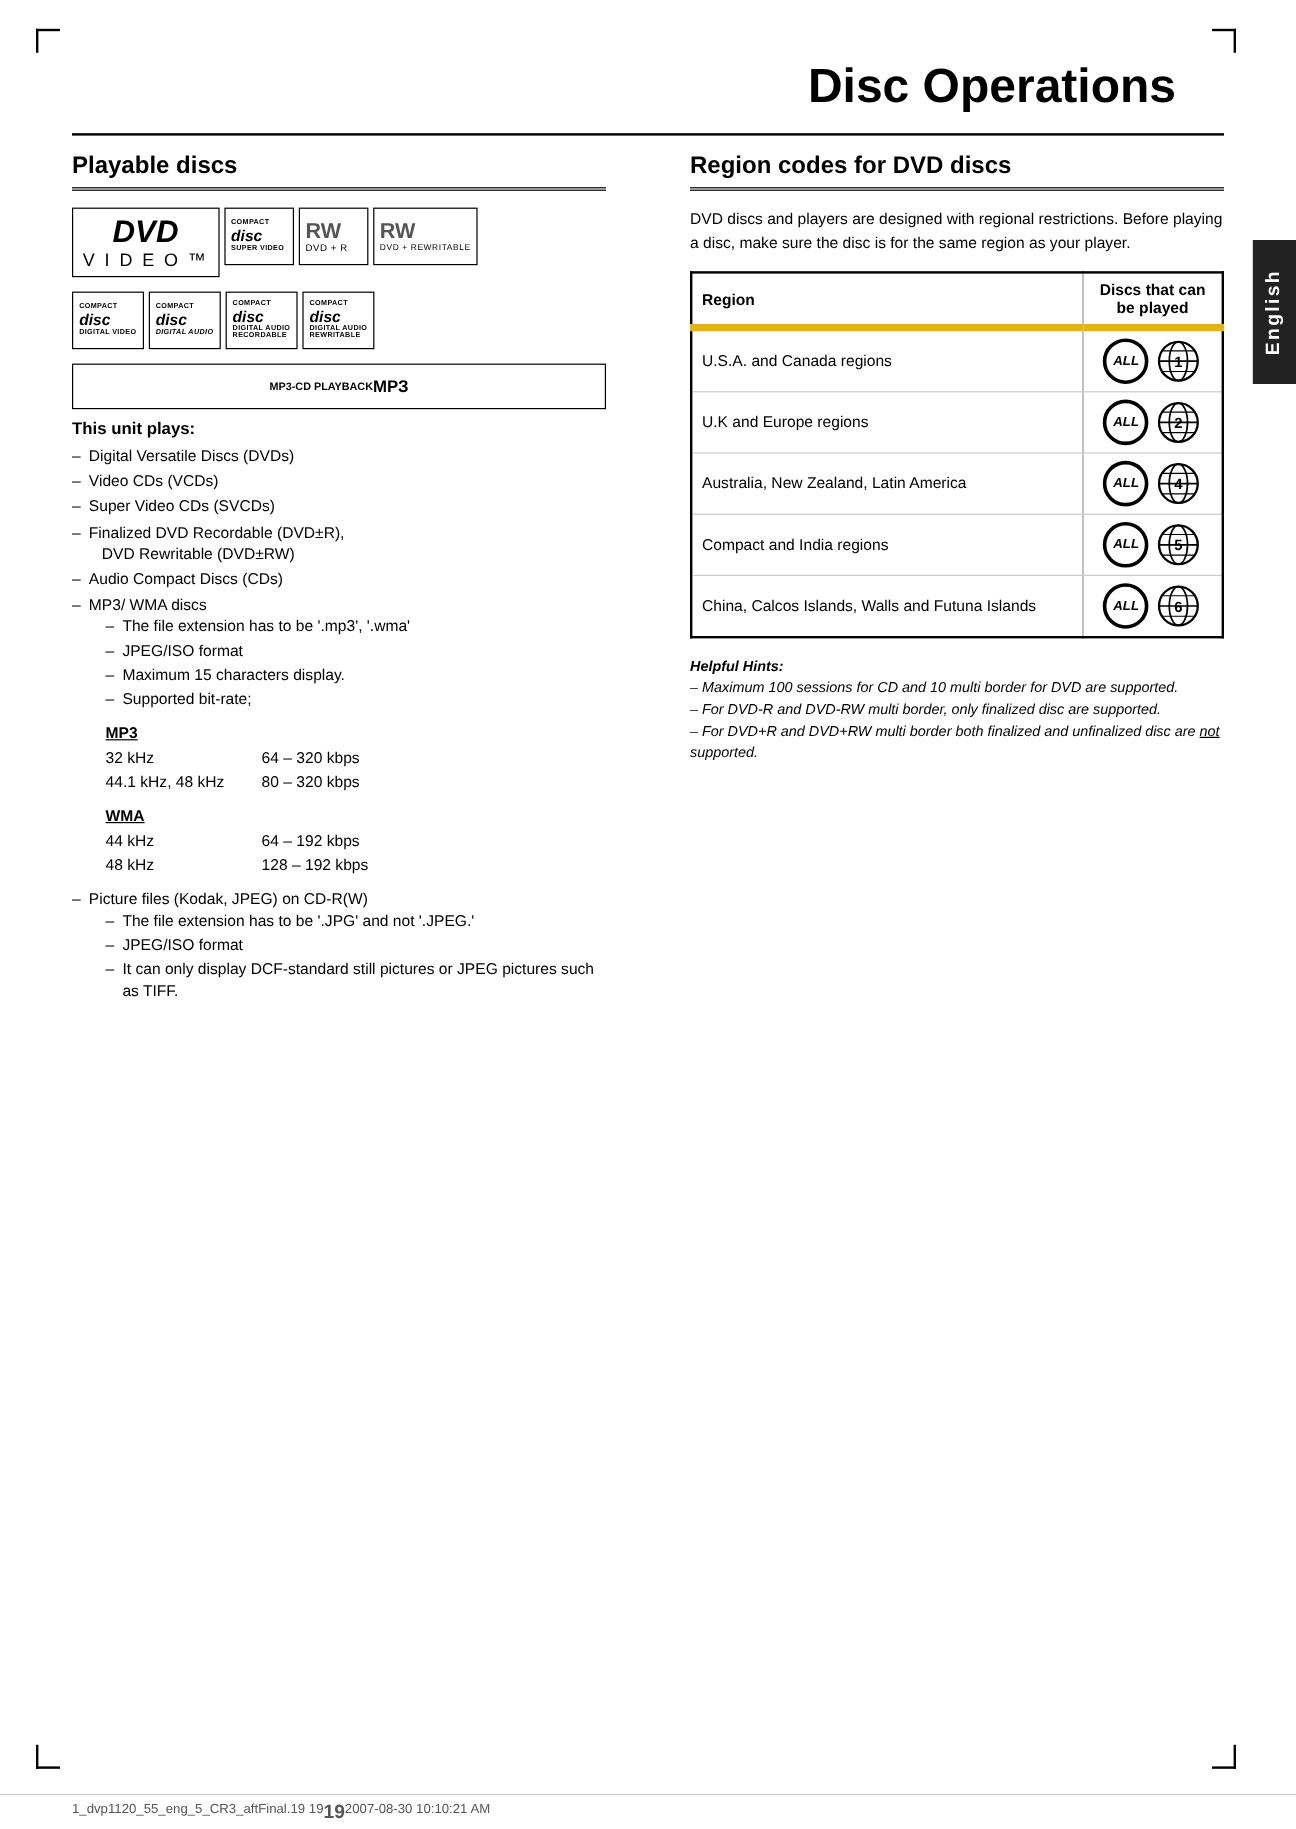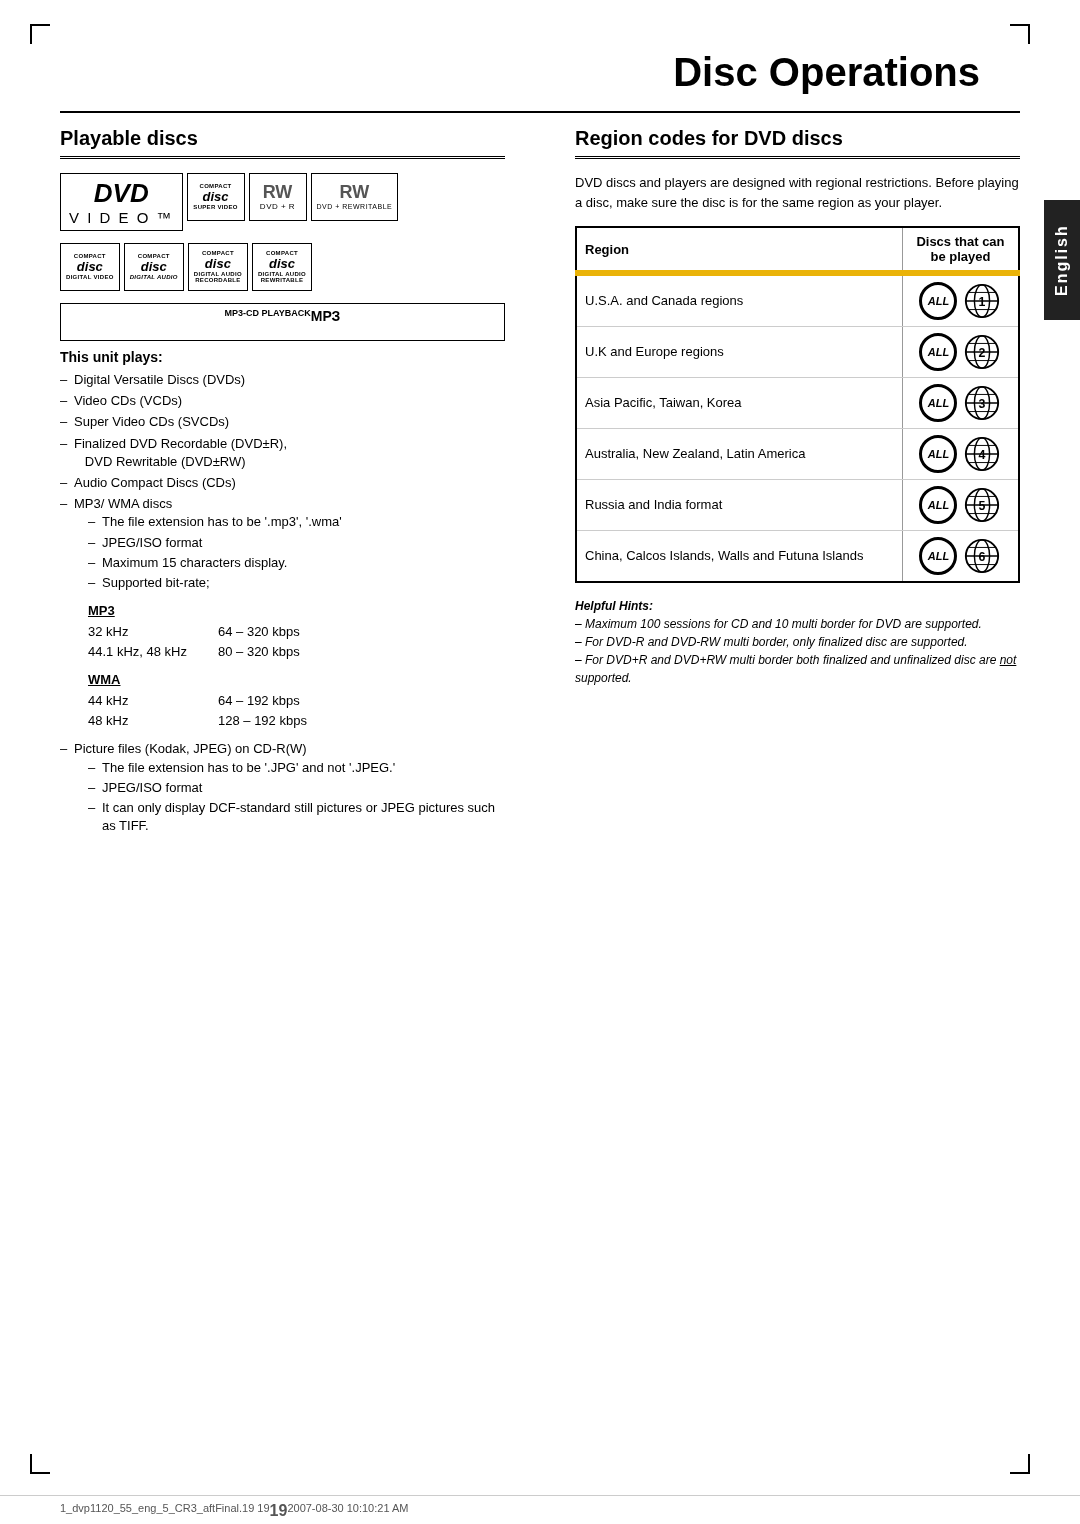--- a/index.html
+++ b/index.html
@@ -76,21 +76,21 @@
     .disc-icon-box {
       border: 1.5px solid #000;
       padding: 3px 5px;
       font-size: 8px;
       text-align: center;
       line-height: 1.1;
       min-width: 58px;
       min-height: 48px;
       display: flex;
       flex-direction: column;
-      align-items: center;
+      align-items: flex-start;
       justify-content: center;
     }
 
     .disc-icon-box .small-label {
       font-size: 7px;
       text-transform: uppercase;
       letter-spacing: 0.5px;
     }
 
     .disc-icon-box .rw-text {
@@ -121,20 +121,21 @@
     }
 
     .mp3-box {
       border: 1.5px solid #000;
       padding: 4px 6px;
       font-size: 11px;
       font-weight: bold;
       min-width: 68px;
       min-height: 38px;
       display: flex;
+      align-items: center;
       justify-content: center;
       margin-top: 4px;
     }
 
     
     .unit-plays-title {
       font-weight: bold;
       margin-bottom: 6px;
       margin-top: 8px;
     }
@@ -558,57 +559,39 @@
       <line x1="3" y1="20" x2="37" y2="20" stroke="#000" stroke-width="1.5"></line>
       <line x1="6" y1="11" x2="34" y2="11" stroke="#000" stroke-width="1"></line>
       <line x1="6" y1="29" x2="34" y2="29" stroke="#000" stroke-width="1"></line>
       <text x="20" y="25" text-anchor="middle" font-size="13" font-weight="bold" fill="#000">2</text>
     </svg>
   </div>
                 </div>
               </td>
             </tr>
             <tr>
-              <td style="font-size: 13px; line-height: 1.4;">Asia Pacific, Taiwan, Korea</td>
-              <td>
-                <div class="disc-icons-cell">
-                  <div class="all-badge">ALL</div>
-                  <div class="globe-num">
-    <svg viewBox="0 0 40 40" xmlns="http://www.w3.org/2000/svg">
-      <circle cx="20" cy="20" r="17" fill="none" stroke="#000" stroke-width="2"></circle>
-      <ellipse cx="20" cy="20" rx="8" ry="17" fill="none" stroke="#000" stroke-width="1.5"></ellipse>
-      <line x1="3" y1="20" x2="37" y2="20" stroke="#000" stroke-width="1.5"></line>
-      <line x1="6" y1="11" x2="34" y2="11" stroke="#000" stroke-width="1"></line>
-      <line x1="6" y1="29" x2="34" y2="29" stroke="#000" stroke-width="1"></line>
-      <text x="20" y="25" text-anchor="middle" font-size="13" font-weight="bold" fill="#000">3</text>
-    </svg>
-  </div>
-                </div>
-              </td>
-            </tr>
-            <tr>
               <td style="font-size: 13px; line-height: 1.4;">Australia, New Zealand, Latin America</td>
               <td>
                 <div class="disc-icons-cell">
                   <div class="all-badge">ALL</div>
                   <div class="globe-num">
     <svg viewBox="0 0 40 40" xmlns="http://www.w3.org/2000/svg">
       <circle cx="20" cy="20" r="17" fill="none" stroke="#000" stroke-width="2"></circle>
       <ellipse cx="20" cy="20" rx="8" ry="17" fill="none" stroke="#000" stroke-width="1.5"></ellipse>
       <line x1="3" y1="20" x2="37" y2="20" stroke="#000" stroke-width="1.5"></line>
       <line x1="6" y1="11" x2="34" y2="11" stroke="#000" stroke-width="1"></line>
       <line x1="6" y1="29" x2="34" y2="29" stroke="#000" stroke-width="1"></line>
       <text x="20" y="25" text-anchor="middle" font-size="13" font-weight="bold" fill="#000">4</text>
     </svg>
   </div>
                 </div>
               </td>
             </tr>
             <tr>
-              <td style="font-size: 13px; line-height: 1.4;">Russia and India format</td>
+              <td style="font-size: 13px; line-height: 1.4;">Compact and India regions</td>
               <td>
                 <div class="disc-icons-cell">
                   <div class="all-badge">ALL</div>
                   <div class="globe-num">
     <svg viewBox="0 0 40 40" xmlns="http://www.w3.org/2000/svg">
       <circle cx="20" cy="20" r="17" fill="none" stroke="#000" stroke-width="2"></circle>
       <ellipse cx="20" cy="20" rx="8" ry="17" fill="none" stroke="#000" stroke-width="1.5"></ellipse>
       <line x1="3" y1="20" x2="37" y2="20" stroke="#000" stroke-width="1.5"></line>
       <line x1="6" y1="11" x2="34" y2="11" stroke="#000" stroke-width="1"></line>
       <line x1="6" y1="29" x2="34" y2="29" stroke="#000" stroke-width="1"></line>

